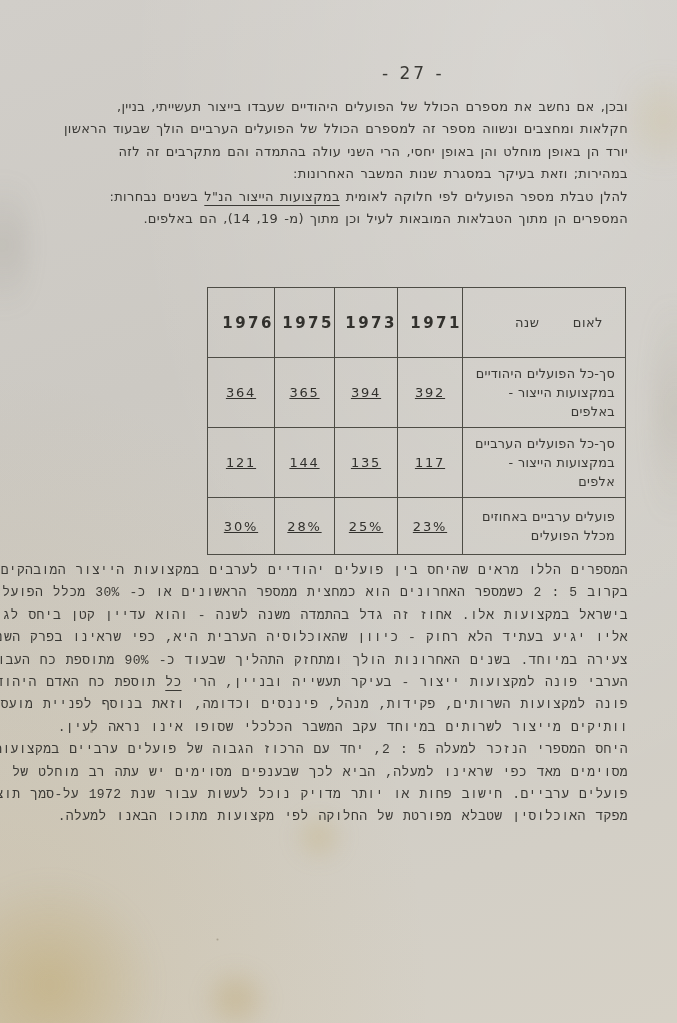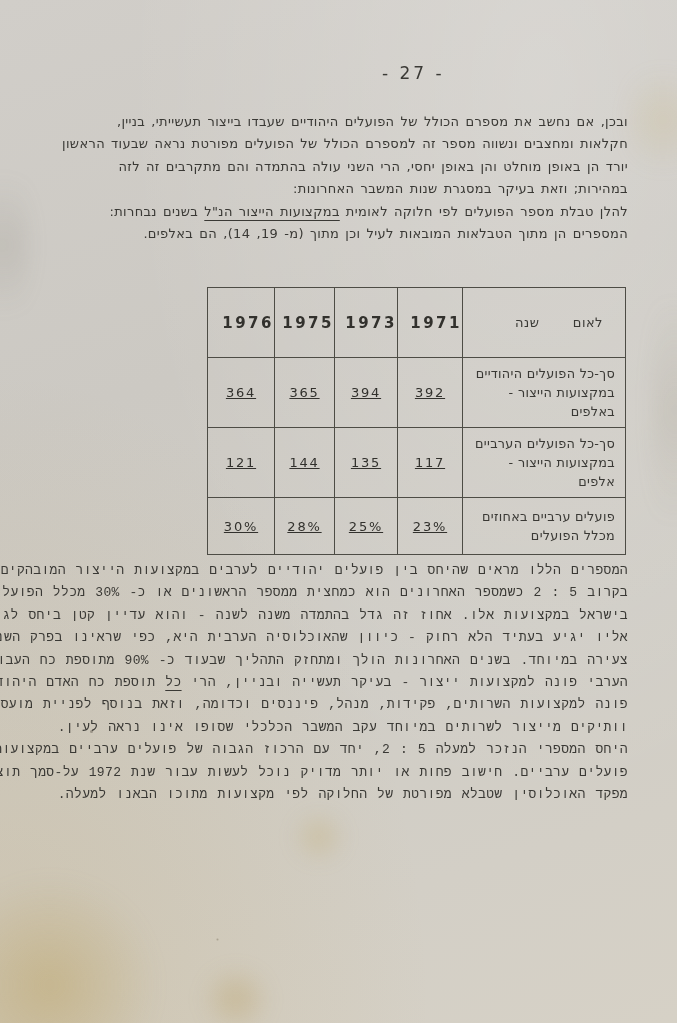--- a/index.html
+++ b/index.html
@@ -37,21 +37,21 @@
     position:absolute;top:63px;left:382px;direction:ltr;
     font-size:17px;letter-spacing:3px;color:#3b3a36;
   }
   .para{
     position:absolute;right:49px;width:574px;
     direction:rtl;text-align:right;
     font-size:13px;line-height:22.4px;
     letter-spacing:0.35px;word-spacing:1.6px;
     color:#3a3935;
   }
-  #para1{top:111px;}
+  #para1{top:96px;}
   #para2{top:560px;font-family:Liberation Mono, monospace;}
   .line{white-space:nowrap;}
   .ul{text-decoration:underline;text-underline-offset:3.5px;text-decoration-thickness:1px;}
   #table-wrap{position:absolute;top:287px;left:207px;}
   table{border-collapse:collapse;table-layout:fixed;direction:rtl;background:transparent;}
   th,td{border:1.6px solid #4d4c45;font-weight:normal;padding:0;}
   td.val{text-align:center;font-size:13px;letter-spacing:1.8px;color:#32312d;text-decoration:underline;}
   th.yearhead{text-align:right;font-size:15px;letter-spacing:2.5px;color:#32312d;font-weight:bold;}
   th.rowlabel{
     font-size:12.8px;line-height:19px;padding:6px 10px 6px 6px;
@@ -69,21 +69,21 @@
   <div class="stain" id="stain-bottom"></div>
   <div class="stain" id="stain-topright"></div>
   <div class="stain" id="stain-leftshade"></div>
   <div class="stain" id="stain-rightshade"></div>
   <div class="speck" style="left:90px;top:730px;"></div>
 
   <div class="page-number">- 27 -</div>
 
   <div class="para" id="para1">
       <div class="line"><span>ובכן, אם נחשב את מספרם הכולל של הפועלים היהודיים שעבדו בייצור תעשייתי, בניין,</span></div>
-      <div class="line"><span>חקלאות ומחצבים ונשווה מספר זה למספרם הכולל של הפועלים מפורטת נראה שבעוד הראשון</span></div>
+      <div class="line"><span>חקלאות ומחצבים ונשווה מספר זה למספרם הכולל של הפועלים הערביים הולך שבעוד הראשון</span></div>
       <div class="line"><span>יורד הן באופן מוחלט והן באופן יחסי, הרי השני עולה בהתמדה והם מתקרבים זה לזה</span></div>
       <div class="line"><span>במהירות; וזאת בעיקר במסגרת שנות המשבר האחרונות:</span></div>
       <div class="line"><span>להלן טבלת מספר הפועלים לפי חלוקה לאומית </span><span class="ul">במקצועות הייצור הנ"ל</span><span> בשנים נבחרות:</span></div>
       <div class="line"><span>המספרים הן מתוך הטבלאות המובאות לעיל וכן מתוך (מ- 19, 14), הם באלפים.</span></div>
     </div>
 
   <div id="table-wrap">
     <table>
       <colgroup id="cols">
           <col style="width: 163px;">
@@ -138,16 +138,17 @@
   <div class="para" id="para2">
       <div class="line"><span>המספרים הללו מראים שהיחס בין פועלים יהודיים לערבים במקצועות הייצור המובהקים הוא</span></div>
       <div class="line"><span>בקרוב 5 : 2 כשמספר האחרונים הוא כמחצית ממספר הראשונים או כ- 30% מכלל הפועלים</span></div>
       <div class="line"><span>בישראל במקצועות אלו. אחוז זה גדל בהתמדה משנה לשנה - והוא עדיין קטן ביחס לגודל</span></div>
       <div class="line"><span>אליו יגיע בעתיד הלא רחוק - כיוון שהאוכלוסיה הערבית היא, כפי שראינו בפרק השני,</span></div>
       <div class="line"><span>צעירה במיוחד. בשנים האחרונות הולך ומתחזק התהליך שבעוד כ- 90% מתוספת כח העבודה</span></div>
       <div class="line"><span>הערבי פונה למקצועות ייצור - בעיקר תעשייה ובניין, הרי </span><span class="ul">כל</span><span> תוספת כח האדם היהודי</span></div>
       <div class="line"><span>פונה למקצועות השרותים, פקידות, מנהל, פיננסים וכדומה, וזאת בנוסף לפניית מועסקים</span></div>
       <div class="line"><span>וותיקים מייצור לשרותים במיוחד עקב המשבר הכלכלי שסופו אינו נראה לעין.</span></div>
       <div class="line"><span>היחס המספרי הנזכר למעלה 5 : 2, יחד עם הרכוז הגבוה של פועלים ערביים במקצועות</span></div>
+      <div class="line"><span>מסוימים מאד כפי שראינו למעלה, הביא לכך שבענפים מסוימים יש עתה רב מוחלט של</span></div>
       <div class="line"><span>פועלים ערביים. חישוב פחות או יותר מדויק נוכל לעשות עבור שנת 1972 על-סמך תוצאות</span></div>
       <div class="line"><span>מפקד האוכלוסין שטבלא מפורטת של החלוקה לפי מקצועות מתוכו הבאנו למעלה.</span></div>
     </div>
 </div>
 
 </body></html>

